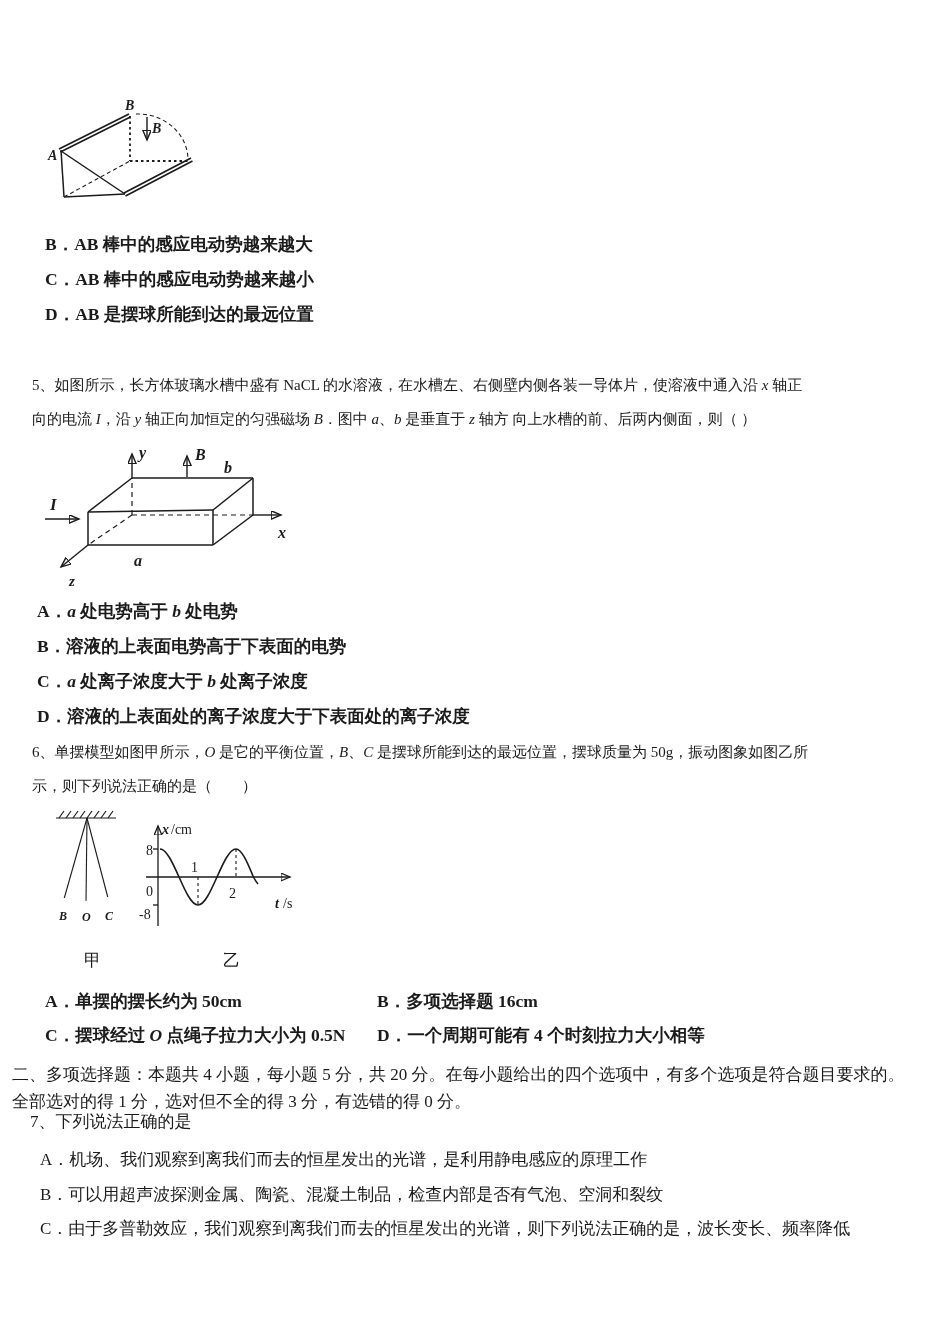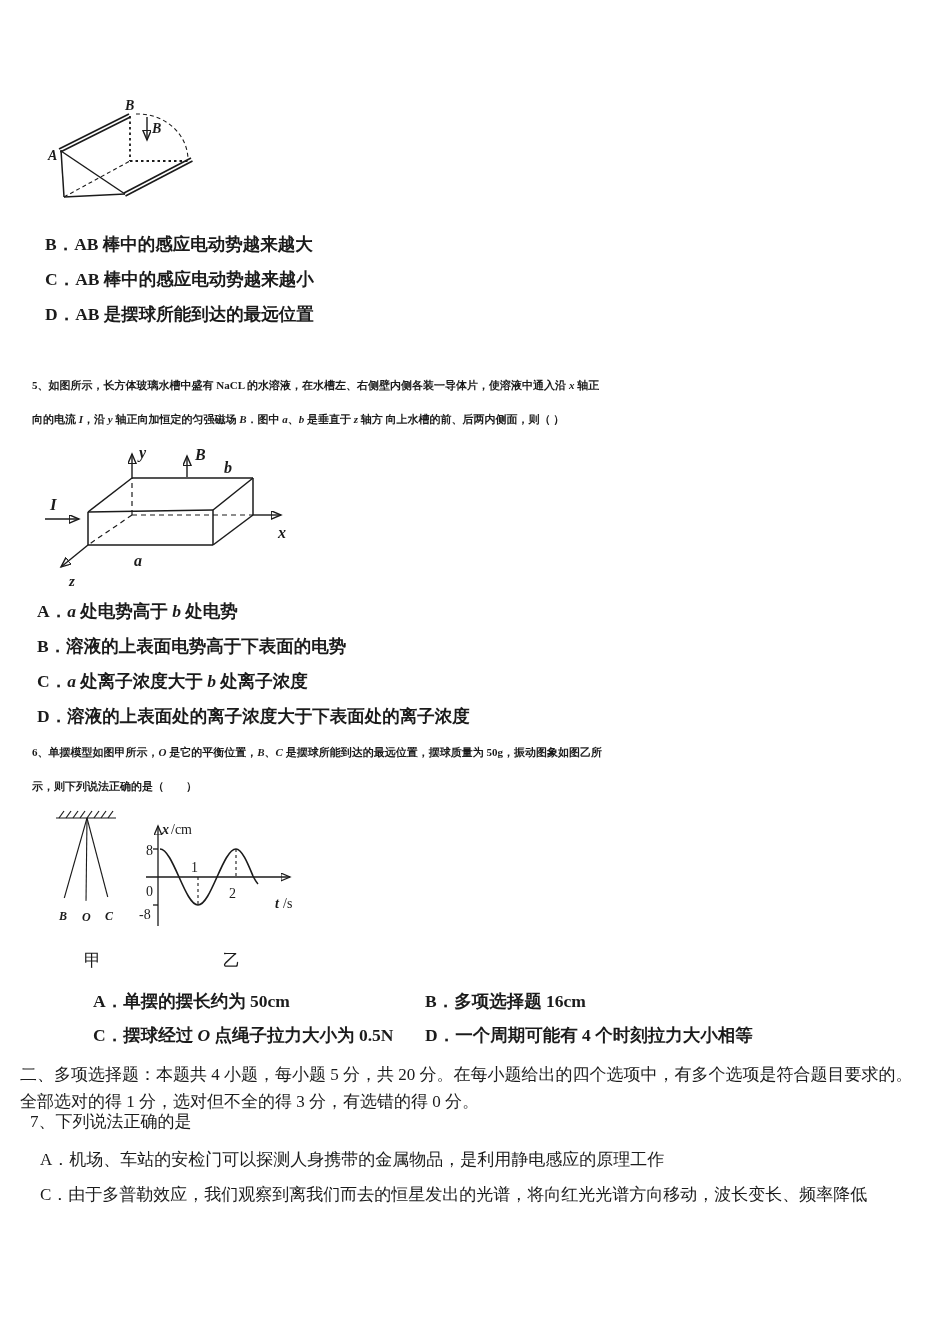--- a/index.html
+++ b/index.html
@@ -1,23 +1,23 @@
 <!DOCTYPE html>
 <html><head>
 <meta charset="utf-8">
 <style>
   html,body{margin:0;padding:0;background:#ffffff;}
   body{width:950px;height:1344px;overflow:hidden;
        font-family:"Liberation Serif","DejaVu Serif",serif;color:#1b1b1b;}
   .page{position:relative;width:950px;height:1344px;background:#ffffff;}
   .abs{position:absolute;}
-  .qtext{font-size:11px;font-weight:bold;line-height:34px;white-space:nowrap;}
+  .qtext{font-size:15px;font-weight:normal;line-height:34px;white-space:nowrap;}
   .opts{font-size:17.5px;font-weight:bold;}
   .opts .line{height:35px;line-height:35px;white-space:nowrap;}
-  .opt-cell{position:absolute;font-size:17.5px;font-weight:bold;white-space:nowrap;height:20px;line-height:20px;margin-left:48px;}
+  .opt-cell{position:absolute;font-size:17.5px;font-weight:bold;white-space:nowrap;height:20px;line-height:20px;}
   .plain{font-size:17px;font-weight:normal;line-height:26.5px;white-space:nowrap;}
   .plain-opts{font-size:17px;font-weight:normal;}
   .plain-opts .line{height:34.5px;line-height:34.5px;white-space:nowrap;}
   sub{font-size:0.62em;}
   i{font-style:italic;}
   svg text{font-family:"Liberation Serif","DejaVu Serif",serif;fill:#1b1b1b;}
   svg .var{font-style:italic;font-weight:bold;}
   svg line,svg path,svg polyline{stroke:#1b1b1b;fill:none;}
 </style>
 </head>
@@ -173,25 +173,26 @@
     <text x="173" y="158" font-size="17">乙</text>
   </svg>
 
   <div>
     <div class="opt-cell" style="left:45px;top:991px">A．单摆的摆长约为 50cm</div>
     <div class="opt-cell" style="left:377px;top:991px">B．多项选择题 16cm</div>
     <div class="opt-cell" style="left:45px;top:1025px">C．摆球经过 <i>O</i> 点绳子拉力大小为 0.5N</div>
     <div class="opt-cell" style="left:377px;top:1025px">D．一个周期可能有 4 个时刻拉力大小相等</div>
   </div>
 
-  <div class="abs plain" style="left:20px;top:1062px;width:900px">
+  <div class="abs plain" style="left:12px;top:1062px;width:900px">
     <div>二、多项选择题：本题共 4 小题，每小题 5 分，共 20 分。在每小题给出的四个选项中，有多个选项是符合题目要求的。</div>
     <div>全部选对的得 1 分，选对但不全的得 3 分，有选错的得 0 分。</div>
   </div>
 
   <div class="abs plain" style="left:30px;top:1109px">7、下列说法正确的是</div>
 
   <div class="abs plain-opts" style="left:40px;top:1143px">
-    <div class="line">A．机场、车站的安检门可以探测人身携带的金属物品，是利用静电感应的原理工作</div>
-    <div class="line">C．由于多普勒效应，我们观察到离我们而去的恒星发出的光谱，将向红光光谱方向移动，波长变长、频率降低</div>
+    <div class="line">A．机场、我们观察到离我们而去的恒星发出的光谱，是利用静电感应的原理工作</div>
+    <div class="line">B．可以用超声波探测金属、陶瓷、混凝土制品，检查内部是否有气泡、空洞和裂纹</div>
+    <div class="line">C．由于多普勒效应，我们观察到离我们而去的恒星发出的光谱，则下列说法正确的是，波长变长、频率降低</div>
   </div>
 
 </div>
 
 </body></html>

